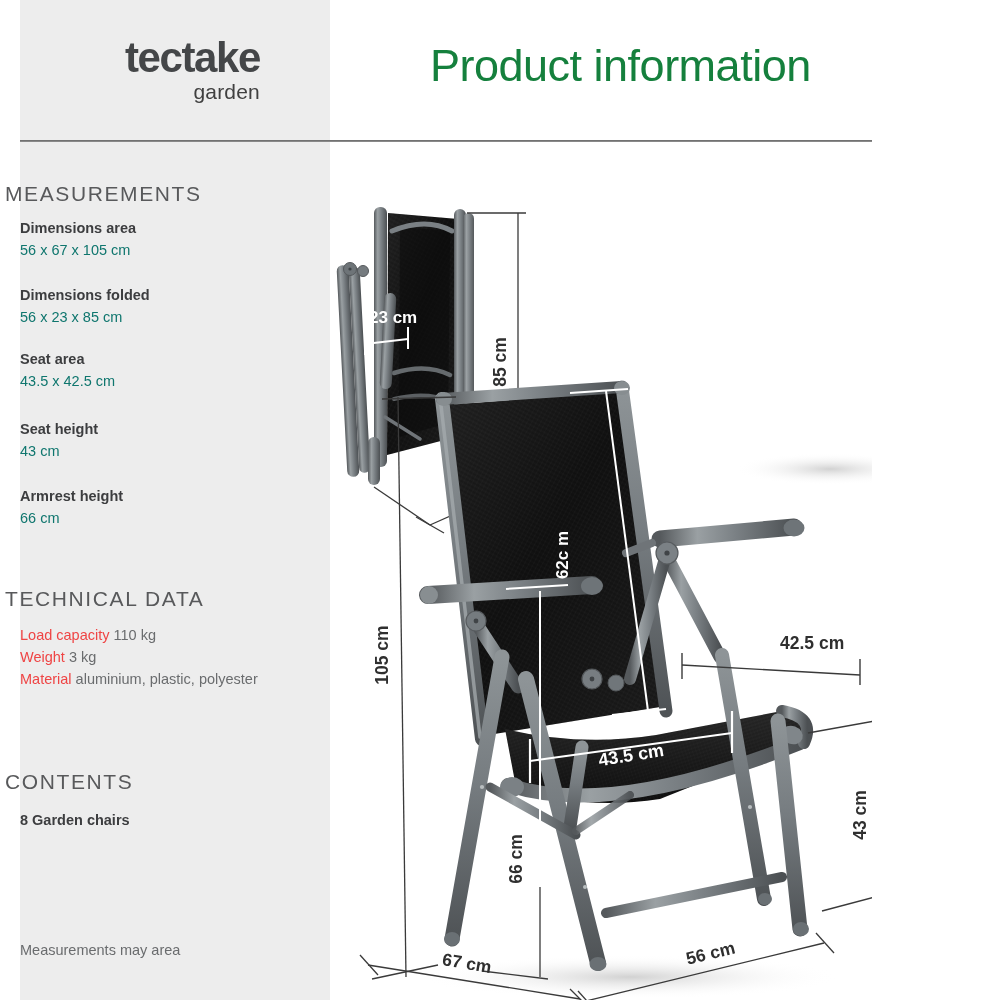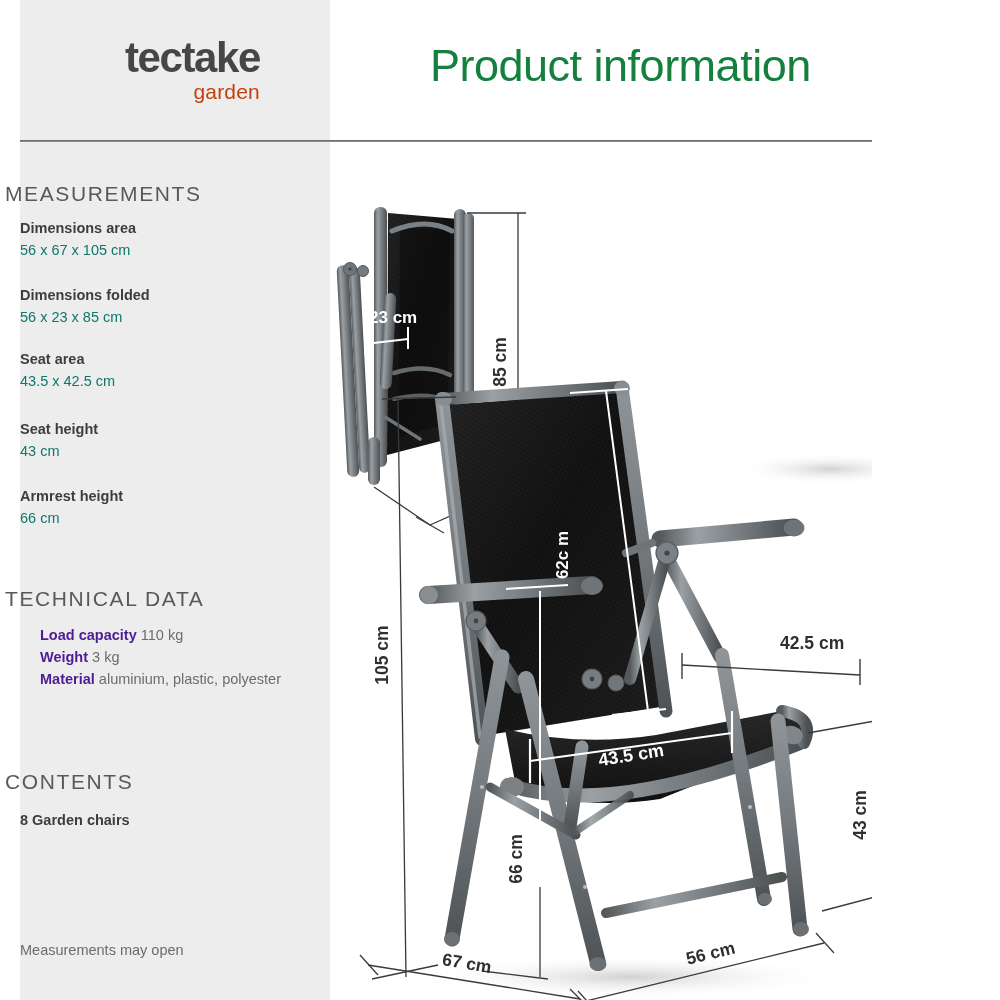--- a/index.html
+++ b/index.html
@@ -10,28 +10,28 @@
   }
   #page{position:absolute;inset:0;width:872px;height:1000px;overflow:hidden;background:#fff;}
 
   
   .sidebar-bg{position:absolute;left:20px;top:0;width:310px;height:1000px;background:#ededed;}
   .header-rule{position:absolute;left:20px;top:140px;width:965px;height:2px;
     background:linear-gradient(to bottom,#9a9a9a 0%,#4a4a4a 50%,#c8c8c8 100%);}
 
   .logo{position:absolute;left:60px;top:38px;width:200px;text-align:right;}
   .logo-main{font-size:42px;font-weight:700;letter-spacing:-1.4px;color:#444648;line-height:0.95;}
-  .logo-sub{font-size:21px;font-weight:400;letter-spacing:0.2px;color:#c2410c;line-height:1.25;margin-top:1px;}
+  .logo-sub{font-size:21px;font-weight:400;letter-spacing:0.2px;color:#404040;line-height:1.25;margin-top:1px;}
 
   .sect-title{position:absolute;left:5px;font-size:21px;font-weight:400;letter-spacing:1.6px;color:#58595b;margin-top:12px;}
   .block{position:absolute;left:20px;width:280px;}
   .lbl{font-size:14.5px;font-weight:700;color:#3c3d3f;line-height:1.5;}
   .val{font-size:14.5px;font-weight:400;color:#0f766e;line-height:1.5;}
   .inline-row{font-size:14.5px;line-height:1.53;color:#6a6c6e;}
-  .inline-row b{font-weight:700;color:#4c1d95;padding-left:20px;}
+  .inline-row b{font-weight:400;color:#ef4444;}
   .note{position:absolute;left:20px;font-size:14.5px;font-weight:400;color:#6a6c6e;}
 
   
   .page-title{position:absolute;left:430px;top:40px;font-size:45px;font-weight:400;
     letter-spacing:-0.5px;color:#15803d;white-space:nowrap;}
 
   
   .illus{position:absolute;left:330px;top:140px;width:670px;height:860px;margin-top:47px;}
   .illus svg{display:block;width:100%;height:100%;}
   .dimtext{font-family:"Liberation Sans","DejaVu Sans",sans-serif;font-weight:700;}
@@ -89,21 +89,21 @@
       <b>Material</b>
       <span> aluminium, plastic, polyester</span>
     </div>
   </div>
 
   <div class="sect-title" style="top:758px">CONTENTS</div>
   <div class="block" style="top:810px">
     <div class="lbl">8 Garden chairs</div>
   </div>
 
-  <div class="note" style="top:942px">Measurements may open</div>
+  <div class="note" style="top:942px">Measurements may area</div>
 
   <div class="illus">
     <svg viewBox="0 0 670 860" xmlns="http://www.w3.org/2000/svg">
       <defs>
         <linearGradient id="tube" x1="0" y1="0" x2="1" y2="0">
           <stop offset="0%" stop-color="#55595c"></stop>
           <stop offset="28%" stop-color="#9aa0a3"></stop>
           <stop offset="55%" stop-color="#7c8286"></stop>
           <stop offset="100%" stop-color="#4c5053"></stop>
         </linearGradient>

